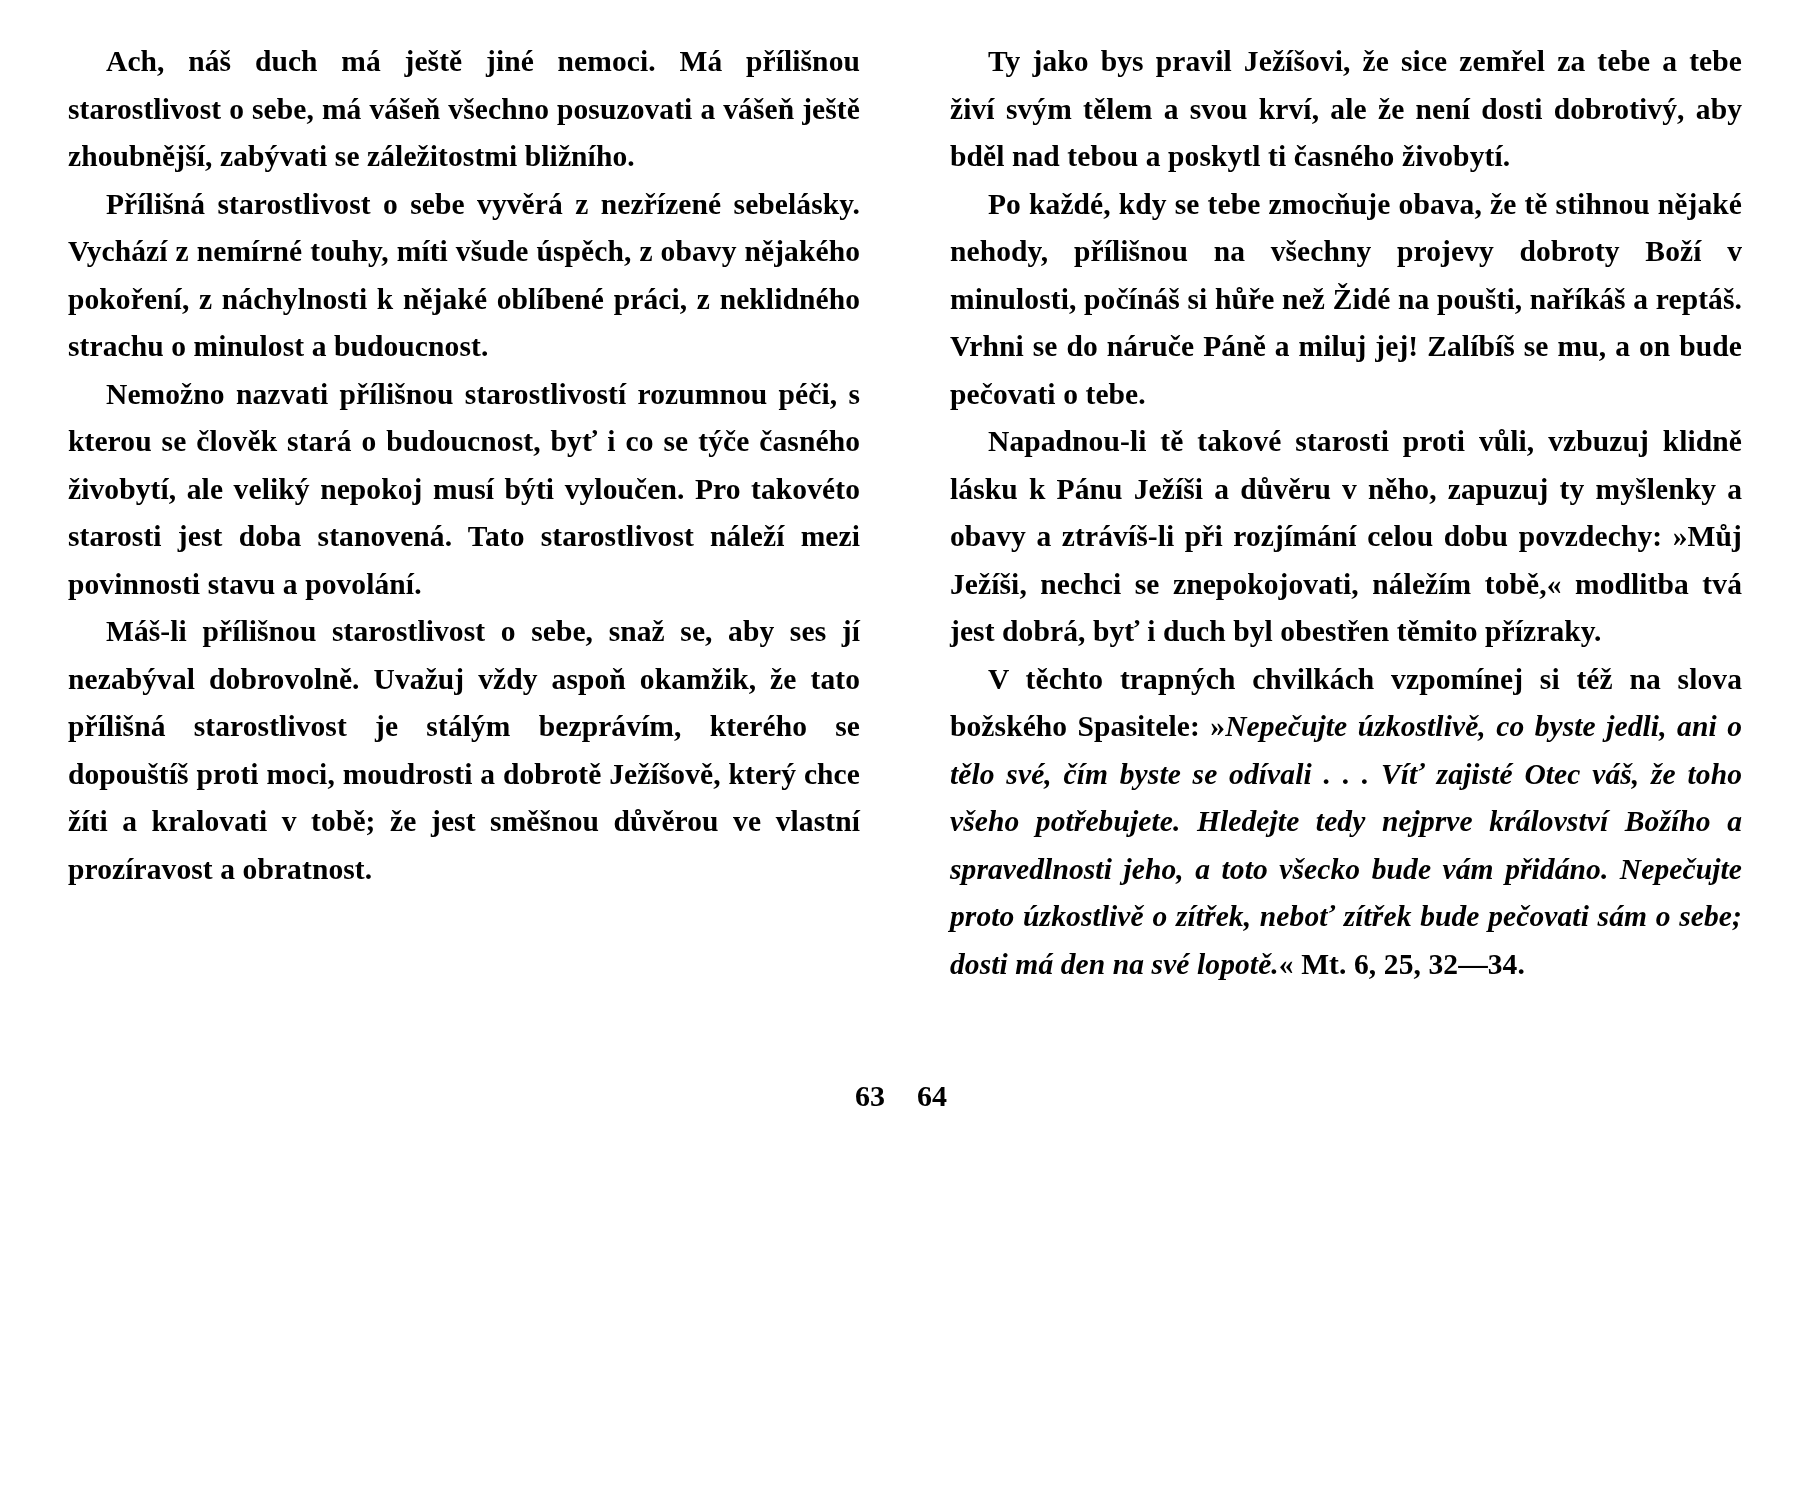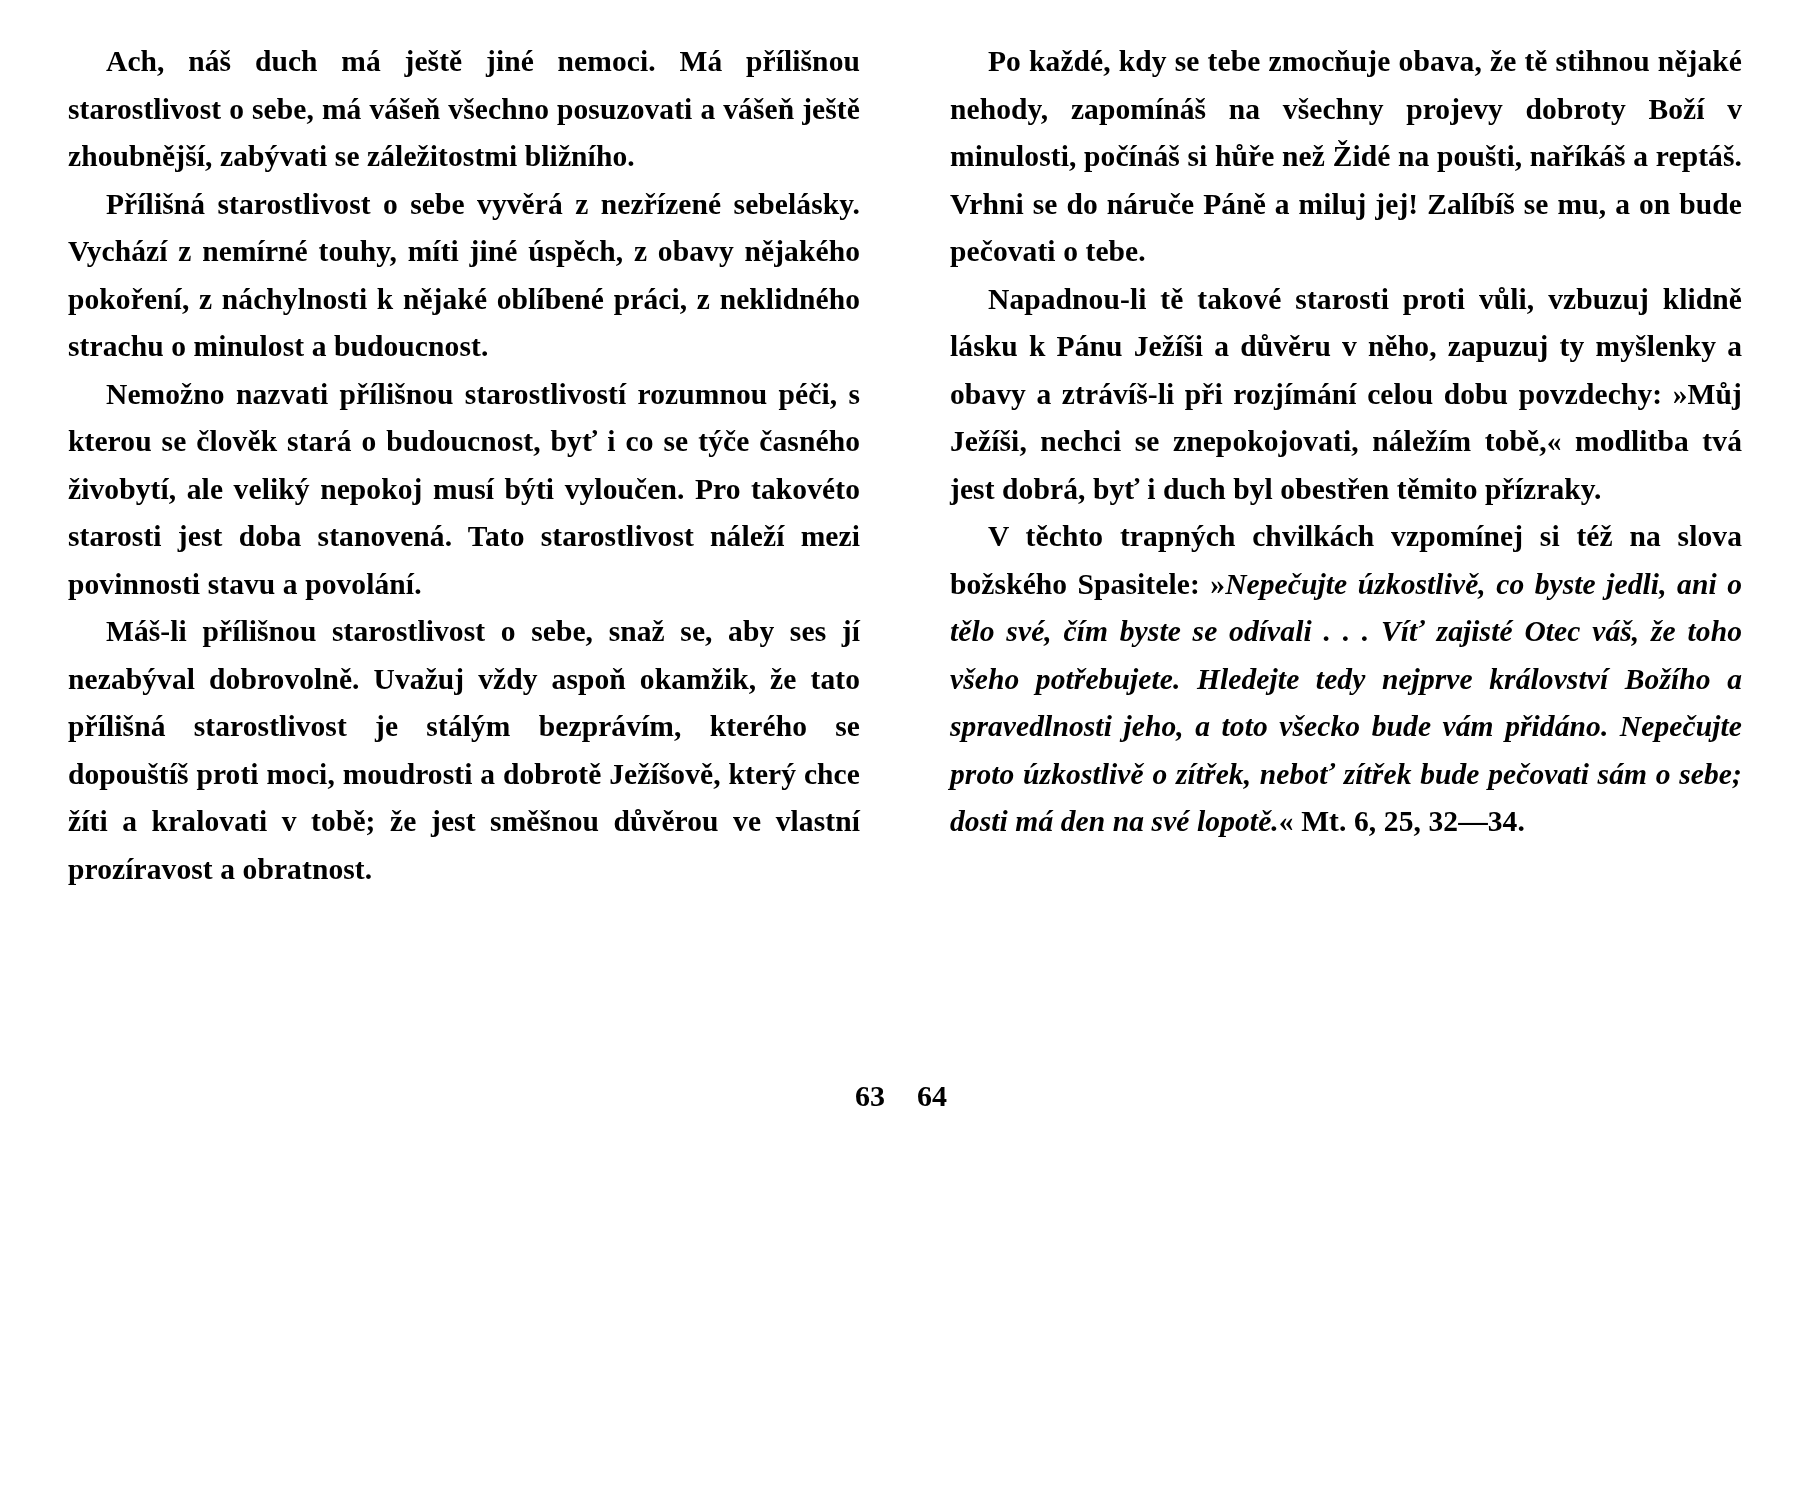--- a/index.html
+++ b/index.html
@@ -71,29 +71,30 @@
   }
 </style>
 </head>
 <body>
 
 <div class="page-spread">
 
   <div class="page-col left">
     <div class="text-block">
       <p>Ach, náš duch má ještě jiné nemoci. Má přílišnou starostlivost o sebe, má vášeň všechno posuzovati a vášeň ještě zhoubnější, zabývati se záležitostmi bližního.</p>
-      <p>Přílišná starostlivost o sebe vyvěrá z nezřízené sebelásky. Vychází z nemírné touhy, míti jiné úspěch, z obavy nějakého pokoření, z náchylnosti k nějaké oblíbené práci, z neklidného strachu o minulost a budoucnost.</p>
+      <p>Přílišná starostlivost o sebe vyvěrá z nezřízené sebelásky. Vychází z nemírné touhy, míti všude úspěch, z obavy nějakého pokoření, z náchylnosti k nějaké oblíbené práci, z neklidného strachu o minulost a budoucnost.</p>
       <p>Nemožno nazvati přílišnou starostlivostí rozumnou péči, s kterou se člověk stará o budoucnost, byť i co se týče časného živobytí, ale veliký nepokoj musí býti vyloučen. Pro takovéto starosti jest doba stanovená. Tato starostlivost náleží mezi povinnosti stavu a povolání.</p>
       <p>Máš-li přílišnou starostlivost o sebe, snaž se, aby ses jí nezabýval dobrovolně. Uvažuj vždy aspoň okamžik, že tato přílišná starostlivost je stálým bezprávím, kterého se dopouštíš proti moci, moudrosti a dobrotě Ježíšově, který chce žíti a kralovati v tobě; že jest směšnou důvěrou ve vlastní prozíravost a obratnost.</p>
     </div>
   </div>
 
   <div class="page-col right">
     <div class="text-block">
-      <p>Po každé, kdy se tebe zmocňuje obava, že tě stihnou nějaké nehody, zapomínáš na všechny projevy dobroty Boží v minulosti, počínáš si hůře než Židé na poušti, naříkáš a reptáš. Vrhni se do náruče Páně a miluj jej! Zalíbíš se mu, a on bude pečovati o tebe.</p>
+      <p>Ty jako bys pravil Ježíšovi, že sice zemřel za tebe a tebe živí svým tělem a svou krví, ale že není dosti dobrotivý, aby bděl nad tebou a poskytl ti časného živobytí.</p>
+      <p>Po každé, kdy se tebe zmocňuje obava, že tě stihnou nějaké nehody, přílišnou na všechny projevy dobroty Boží v minulosti, počínáš si hůře než Židé na poušti, naříkáš a reptáš. Vrhni se do náruče Páně a miluj jej! Zalíbíš se mu, a on bude pečovati o tebe.</p>
       <p>Napadnou-li tě takové starosti proti vůli, vzbuzuj klidně lásku k Pánu Ježíši a důvěru v něho, zapuzuj ty myšlenky a obavy a ztrávíš-li při rozjímání celou dobu povzdechy: »Můj Ježíši, nechci se znepokojovati, náležím tobě,« modlitba tvá jest dobrá, byť i duch byl obestřen těmito přízraky.</p>
       <p>
         <span>V těchto trapných chvilkách vzpomínej si též na slova božského Spasitele: »</span><span class="ital">Nepečujte úzkostlivě, co byste jedli, ani o tělo své, čím byste se odívali . . . Víť zajisté Otec váš, že toho všeho potřebujete. Hledejte tedy nejprve království Božího a spravedlnosti jeho, a toto všecko bude vám přidáno. Nepečujte proto úzkostlivě o zítřek, neboť zítřek bude pečovati sám o sebe; dosti má den na své lopotě.</span><span>«</span><span> Mt. 6, 25, 32—34.</span>
       </p>
     </div>
   </div>
 
   <div class="folio-row">
     <div class="folio left-folio">63</div>
     <div class="folio right-folio">64</div>

